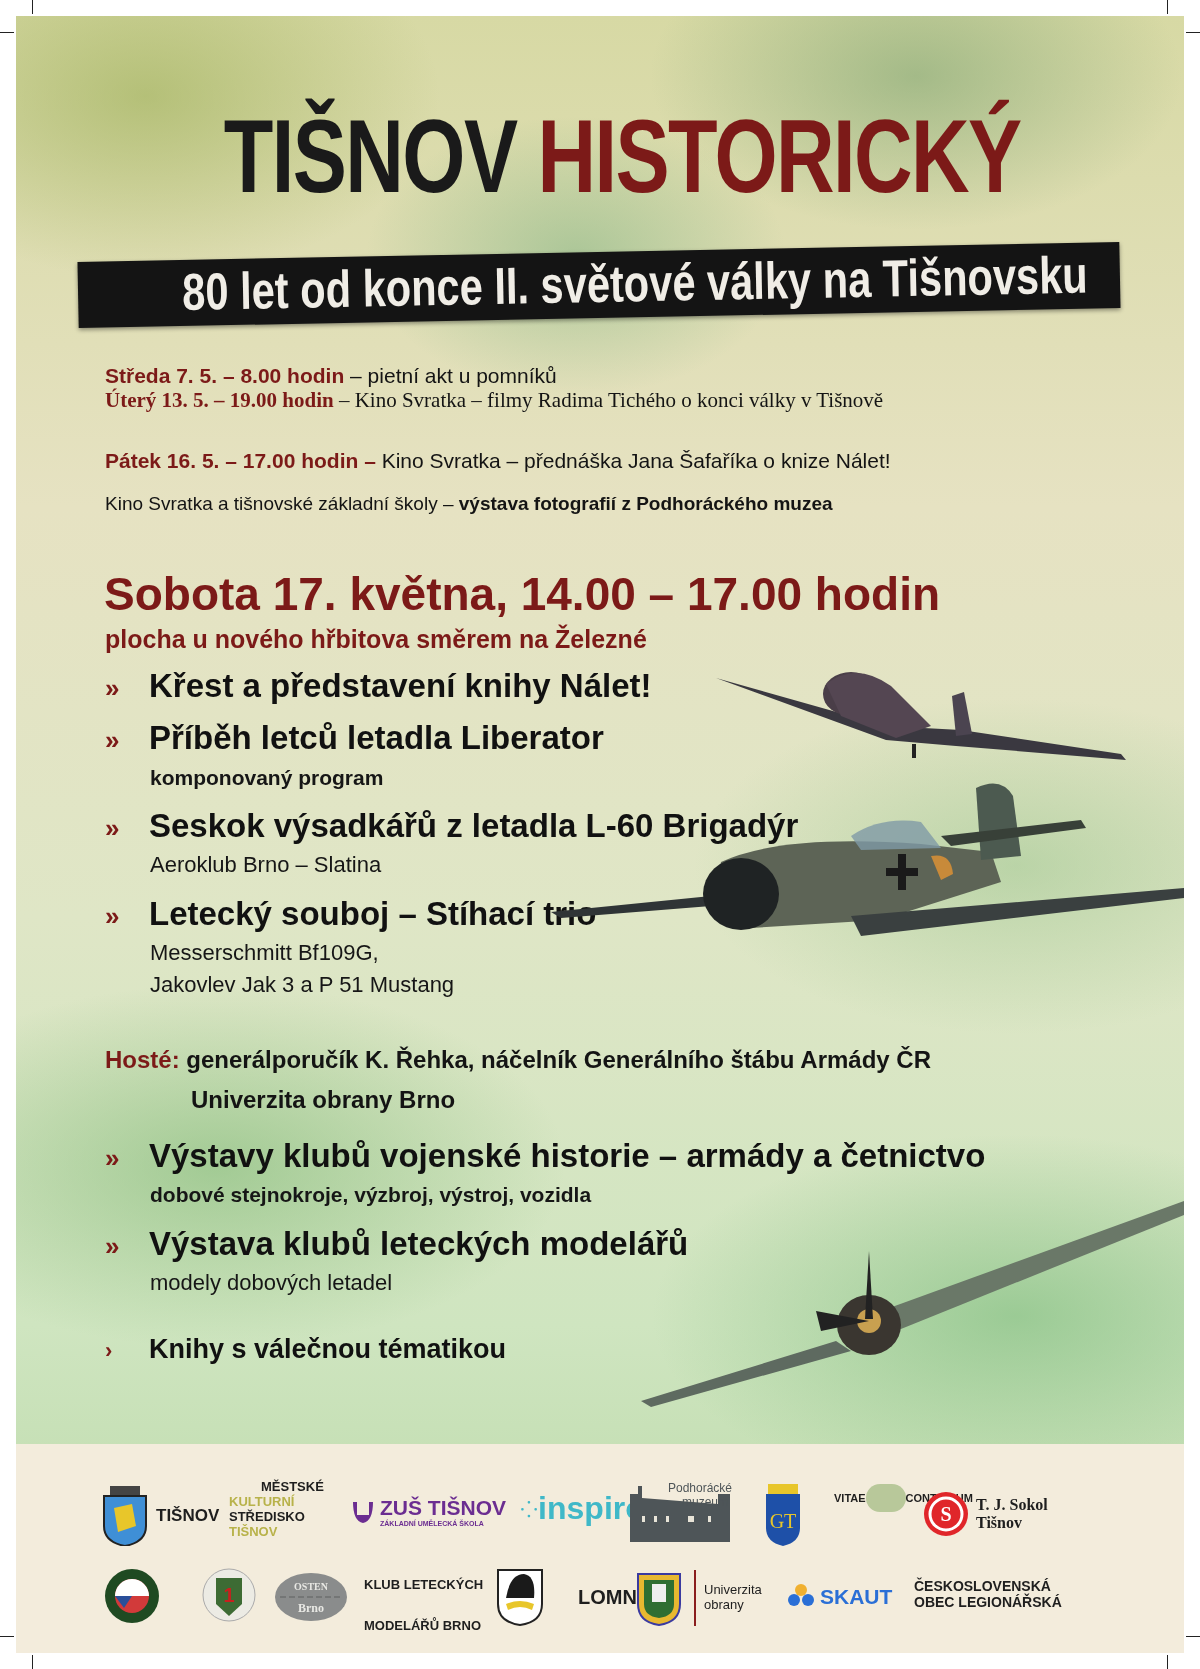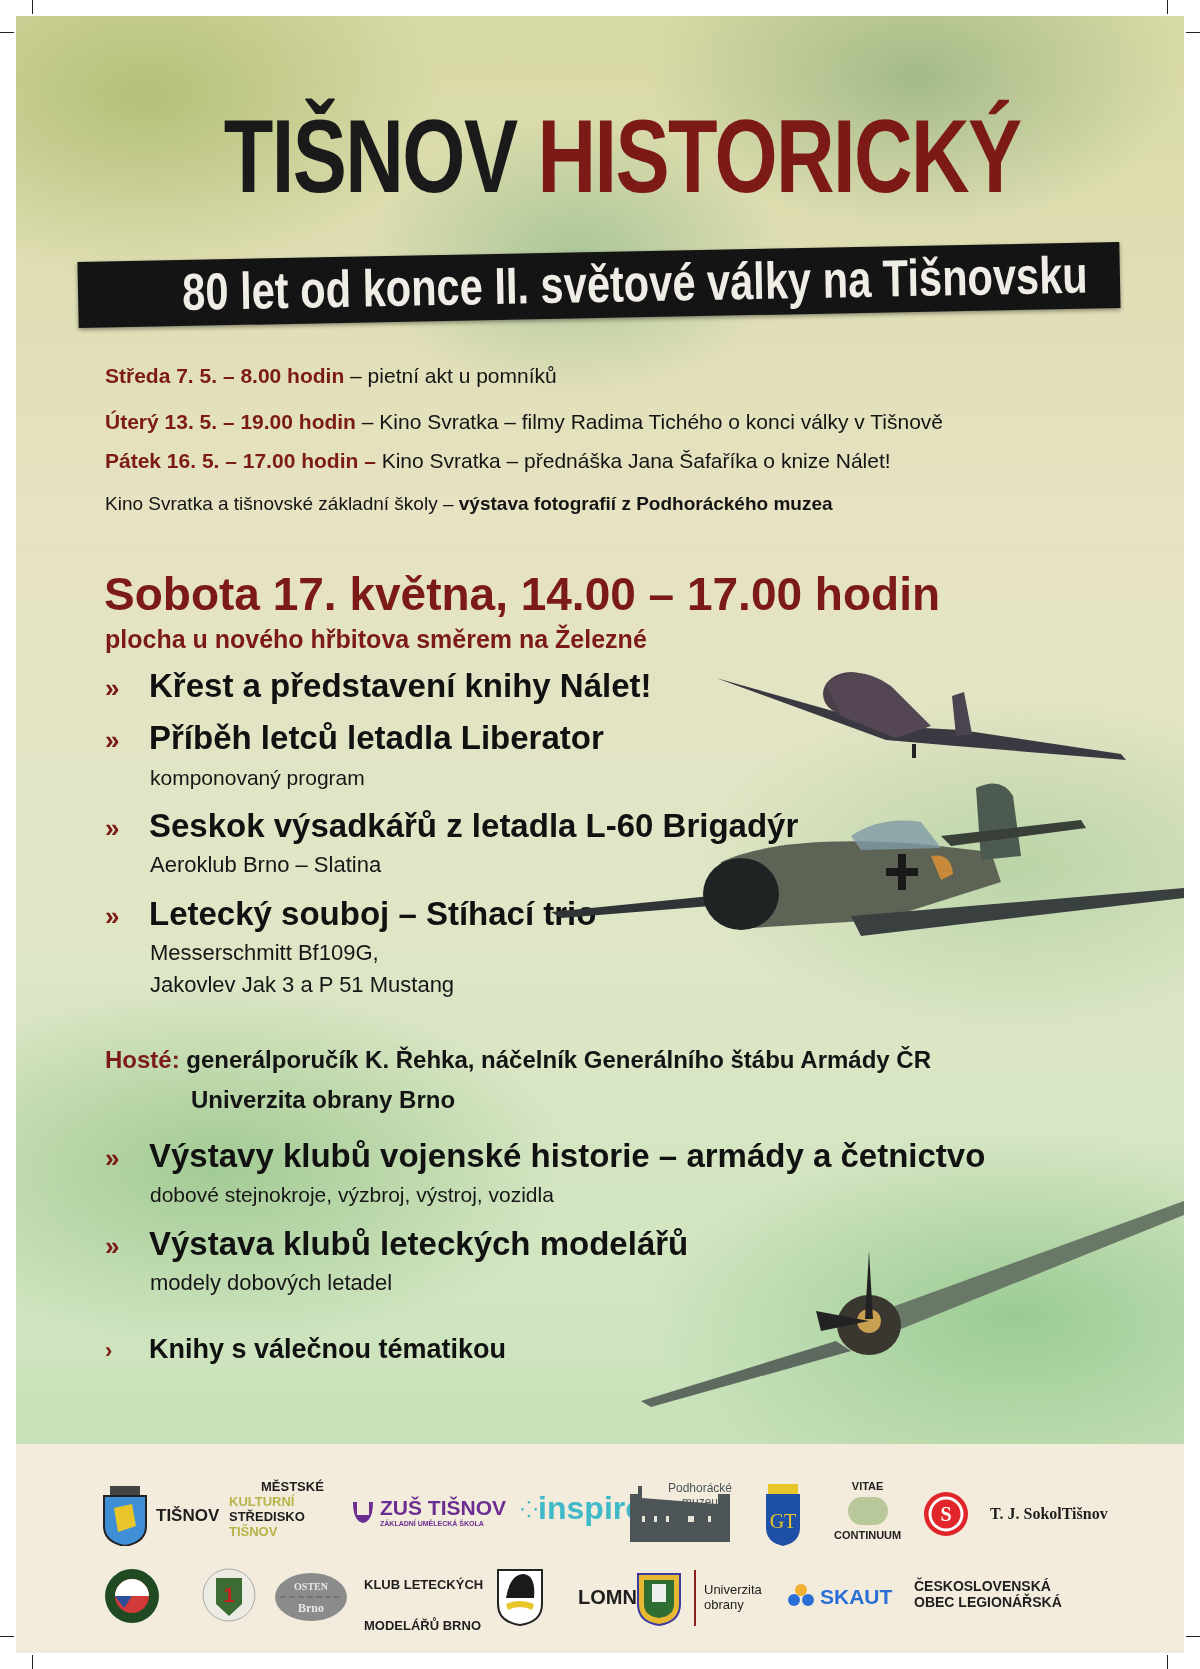--- a/index.html
+++ b/index.html
@@ -28,21 +28,21 @@
     font-weight:bold; font-size:52px; white-space:nowrap; transform:scaleX(0.8); line-height:1; }
   .sched { position:absolute; left:89px; font-size:21px; color:#141414; white-space:nowrap; }
   .sched .hl { color:#7c1a18; font-weight:bold; }
   .sched .b { font-weight:bold; }
   .big-date { position:absolute; left:88px; top:551px; color:#7c1a18; font-weight:bold; font-size:46px; white-space:nowrap; }
   .place { position:absolute; left:89px; top:609px; color:#7c1a18; font-weight:bold; font-size:25px; white-space:nowrap; }
   .item { position:absolute; left:89px; white-space:nowrap; }
   .item .chev { color:#7c1a18; font-weight:bold; font-size:26px; display:inline-block; width:44px; }
   .item .head { font-weight:bold; font-size:33px; color:#111; }
   .sub { position:absolute; left:134px; font-size:22px; color:#161616; white-space:nowrap; line-height:1.3; }
-  .sub.b { font-weight:normal; font-size:21px; }
+  .sub.b { font-weight:bold; font-size:21px; }
   .guests { position:absolute; left:89px; top:1024px; font-size:24px; font-weight:bold; color:#141414; white-space:nowrap; line-height:40px; }
   .guests .lbl { color:#7c1a18; }
   .small-item { position:absolute; left:89px; white-space:nowrap; }
   .small-item .chev { color:#7c1a18; font-weight:bold; font-size:22px; display:inline-block; width:44px; }
   .small-item .head { font-weight:bold; font-size:27px; color:#111; }
   .plane { position:absolute; }
   .logo { position:absolute; display:flex; align-items:center; }
   .ltext { font-weight:bold; color:#1e1e1e; font-size:14px; line-height:1.15; }
 </style>
 </head>
@@ -64,21 +64,21 @@
     <span class="red">HISTORICKÝ</span>
   </div>
 
   <div class="banner">
     <div class="banner-text">80 let od konce II. světové války na Tišnovsku</div>
   </div>
 
   <div class="sched" style="top:348px;">
     <span class="hl">Středa 7. 5. – 8.00 hodin</span><span> – pietní akt u pomníků</span>
   </div>
-  <div class="sched" style="top:394px;">
+  <div class="sched" style="top:372px;font-family:Liberation Serif, serif;">
     <span class="hl">Úterý 13. 5. – 19.00 hodin</span><span> – Kino Svratka – filmy Radima Tichého o konci války v Tišnově</span>
   </div>
   <div class="sched" style="top:433px;">
     <span class="hl">Pátek 16. 5. – 17.00 hodin –</span><span> Kino Svratka – přednáška Jana Šafaříka o knize Nálet!</span>
   </div>
   <div class="sched" style="top:477px;font-size:19px;">
     <span>Kino Svratka a tišnovské základní školy – </span><span class="b">výstava fotografií z Podhoráckého muzea</span>
   </div>
 
   <div class="big-date">Sobota 17. května, 14.00 – 17.00 hodin</div>
@@ -201,33 +201,33 @@
     </div>
 
     <div class="logo" style="left:748px;top:40px;">
       <svg width="38" height="62" viewBox="0 0 38 62">
         <rect x="4" y="0" width="30" height="10" fill="#e8c62a"></rect>
         <path d="M2,10 L36,10 L36,44 Q36,58 19,62 Q2,58 2,44 Z" fill="#1e50a8"></path>
         <text x="19" y="44" text-anchor="middle" font-family="Liberation Serif, serif" font-size="20" fill="#e8c62a">GT</text>
       </svg>
     </div>
 
-    <div class="logo" style="left:818px;top:36px;flex-direction:column;text-align:center;">
+    <div class="logo" style="left:818px;top:36px;flex-direction:row;text-align:center;">
       <span class="ltext" style="font-size:11px;">VITAE</span>
       <span style="display:block;width:40px;height:28px;background:#b8c89a;border-radius:14px;margin:4px 0;"></span>
       <span class="ltext" style="font-size:11px;">CONTINUUM</span>
     </div>
 
     <div class="logo" style="left:906px;top:46px;">
       <svg width="48" height="48" viewBox="0 0 48 48">
         <circle cx="24" cy="24" r="22" fill="#e0262a"></circle>
         <circle cx="24" cy="24" r="16" fill="none" stroke="#fff" stroke-width="3"></circle>
         <text x="24" y="31" text-anchor="middle" font-family="Liberation Serif, serif" font-weight="bold" font-size="20" fill="#fff">S</text>
       </svg>
-      <div style="display:flex;flex-direction:row;margin-left:20px;text-align:right;">
+      <div style="display:flex;flex-direction:column;margin-left:6px;">
         <span class="ltext" style="font-family:'Liberation Serif',serif;font-size:16px;">T. J. Sokol</span>
         <span class="ltext" style="font-family:'Liberation Serif',serif;font-size:16px;">Tišnov</span>
       </div>
     </div>
 
     <div class="logo" style="left:88px;top:124px;">
       <svg width="56" height="56" viewBox="0 0 56 56">
         <circle cx="28" cy="28" r="27" fill="#1f4a22"></circle>
         <circle cx="28" cy="28" r="17" fill="#d23a3a"></circle>
         <path d="M11,28 A17,17 0 0,1 45,28 Z" fill="#fff"></path>

